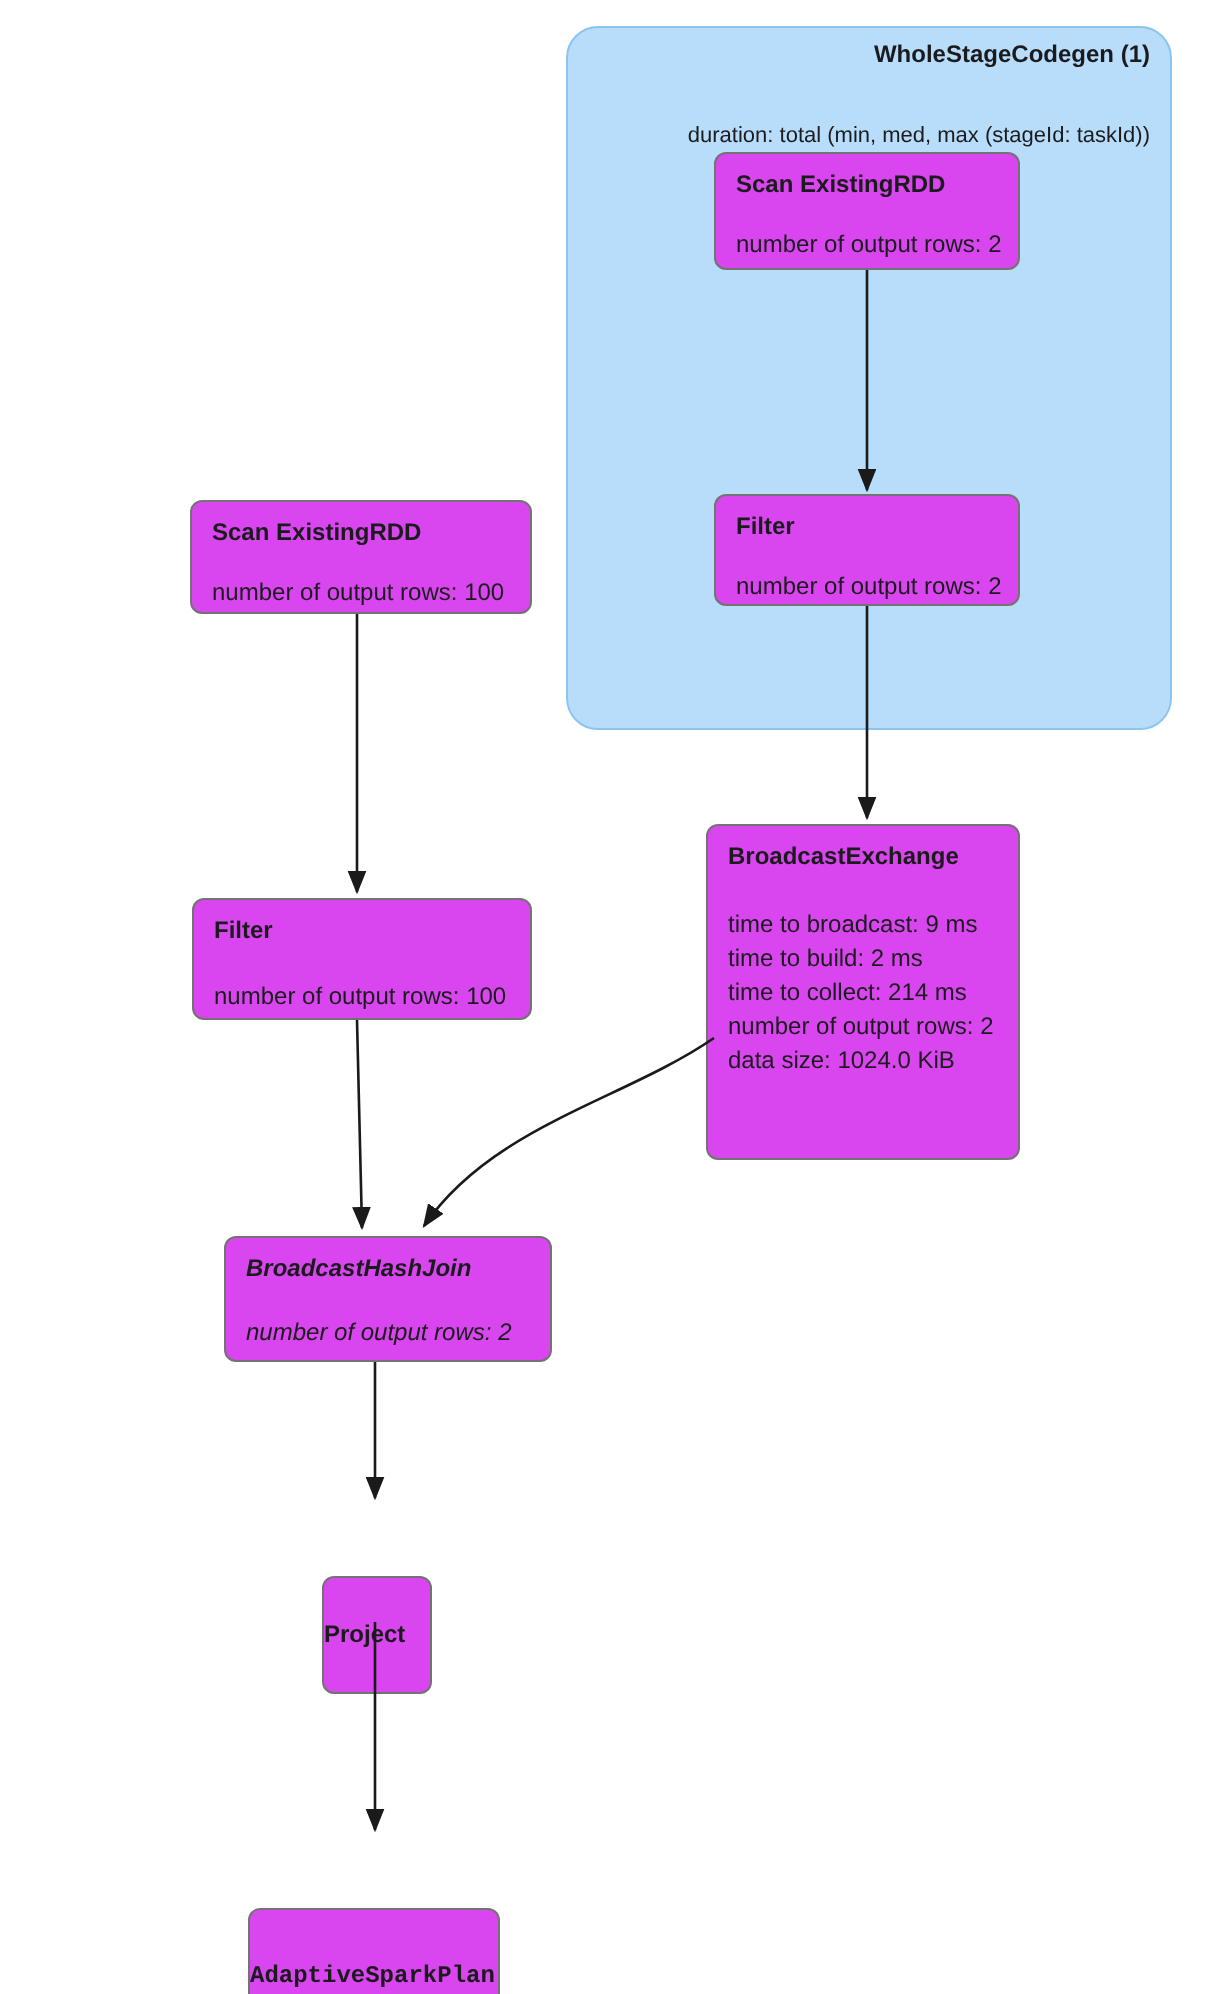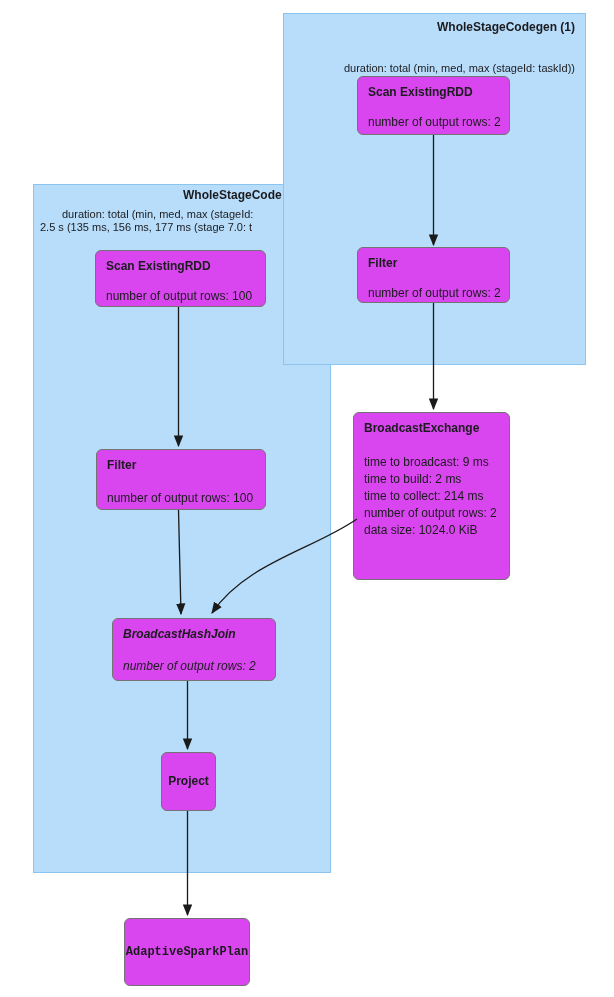--- a/index.html
+++ b/index.html
@@ -13,21 +13,21 @@
     position: relative;
     width: 614px;
     height: 997px;
     overflow: hidden;
     background: #ffffff;
   }
   .cluster {
     position: absolute;
     background: #b7ddfb;
     border: 1px solid #8cc4f0;
-    border-radius: 0;
+    border-radius: 16px;
     box-sizing: border-box;
   }
   #cluster-wsc2 { left: 33px; top: 184px; width: 298px; height: 689px; z-index: 1; }
   #cluster-wsc1 { left: 283px; top: 13px;  width: 303px; height: 352px; z-index: 2; }
 
   .cluster-title {
     font-weight: bold;
     font-size: 12px;
     line-height: 14px;
     white-space: nowrap;
@@ -68,22 +68,23 @@
   }
   .node .m {
     margin-top: 14px;
     font-size: 12px;
     line-height: 17px;
     white-space: nowrap;
   }
   .node.center {
     display: flex;
     align-items: center;
-    justify-content: center;
+    justify-content: flex-start;
     padding: 0;
+    margin-top: 36px;
   }
   #node-scan1   { left: 357px; top: 76px;  width: 153px; height: 59px; }
   #node-filter1 { left: 357px; top: 247px; width: 153px; height: 56px; }
   #node-bexch   { left: 353px; top: 412px; width: 157px; height: 168px; }
   #node-bexch .m { margin-top: 18px; }
   #node-scan2   { left: 95px;  top: 250px; width: 171px; height: 57px; }
   #node-filter2 { left: 96px;  top: 449px; width: 170px; height: 61px; }
   #node-filter2 .m { margin-top: 17px; }
   #node-bhj     { left: 112px; top: 618px; width: 164px; height: 63px; font-style: italic; }
   #node-bhj .m  { margin-top: 16px; }
@@ -102,25 +103,20 @@
     fill: none;
     stroke: #1a1a1a;
     stroke-width: 1.3;
   }
 </style>
 </head>
 <body>
 
 <div id="canvas">
 
-  <div class="cluster" id="cluster-wsc2">
-    <div class="frag cluster-title" id="wsc2-title">WholeStageCode</div>
-    <div class="frag cluster-duration" id="wsc2-dur1">duration: total (min, med, max (stageId:</div>
-    <div class="frag cluster-duration" id="wsc2-dur2">2.5 s (135 ms, 156 ms, 177 ms (stage 7.0: t</div>
-  </div>
 
   <div class="cluster" id="cluster-wsc1">
     <div class="label-block">
       <div class="cluster-title">WholeStageCodegen (1)</div>
       <div class="cluster-duration">
         <div>duration: total (min, med, max (stageId: taskId))</div>
       </div>
     </div>
   </div>
 

